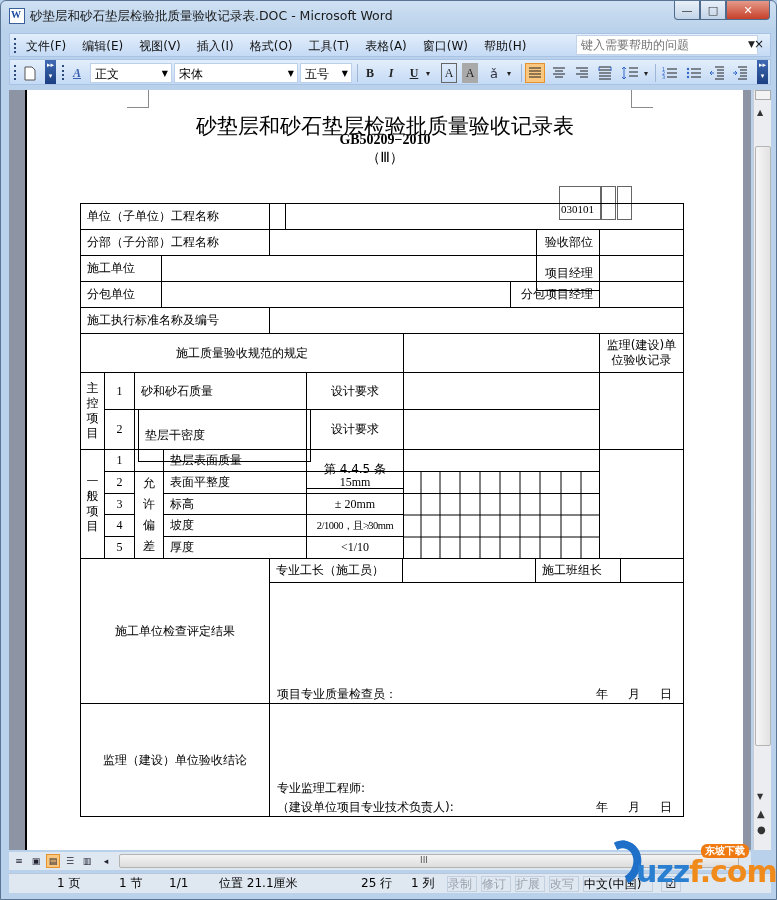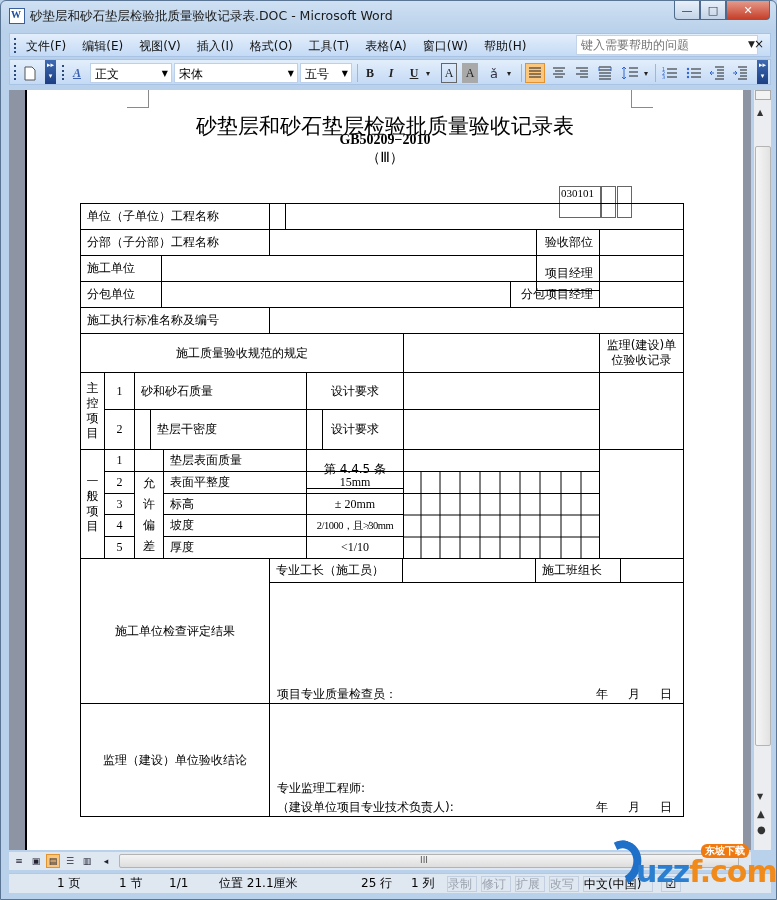--- a/index.html
+++ b/index.html
@@ -30,21 +30,21 @@
 .combo .arr{position:absolute;right:3px;top:5px;font-size:8px;}
 .tb-sep{position:absolute;top:4px;width:1px;height:18px;background:#9fb7d6;}
 .tb-active{background:#fbc77f;border:1px solid #e3922e;}
 .doc-area{position:absolute;left:8px;top:89px;width:742px;height:760px;background:#8d95a5;overflow:hidden;}
 .page{position:absolute;left:16px;top:0;width:718px;height:780px;background:#fff;border-left:2px solid #000;}
 .corner{position:absolute;width:22px;height:18px;border-color:#8a8a8a;border-style:solid;}
 .doc-title{position:absolute;left:0;width:100%;text-align:center;}
 .t1{top:22px;font-size:21px;font-family:Liberation Sans, sans-serif;}
 .t2{top:42px;font-size:14px;font-weight:bold;font-family:"Liberation Serif",serif;}
 .t3{top:59px;font-size:14px;font-family:"Liberation Serif",serif;}
-.codebox{position:absolute;top:96px;height:32px;border:1px solid #666;font-size:11px;font-family:"Liberation Serif",serif;line-height:13px;padding:0 1px;}
+.codebox{position:absolute;top:96px;height:15px;border:1px solid #666;font-size:11px;font-family:"Liberation Serif",serif;line-height:13px;padding:16px 1px;}
 .cell{position:absolute;border:1px solid #000;font-size:12px;display:flex;align-items:center;padding:0 6px;line-height:15px;}
 .c{justify-content:center;text-align:center;padding:0 2px;}
 .num{font-family:"Liberation Serif",serif;}
 .vtext{flex-direction:column;justify-content:center;writing-mode:horizontal-tb;}
 .note{position:absolute;font-size:12px;}
 .vscroll{position:absolute;left:752px;top:89px;width:18px;height:760px;background:#ecedf0;border-left:1px solid #c9ccd2;}
 .vs-top{position:absolute;left:1px;top:0;width:16px;height:10px;background:#f3f3f3;border:1px solid #aaa;}
 .vs-arrow{position:absolute;left:3px;font-size:8px;color:#333;}
 .vs-thumb{position:absolute;left:1px;top:56px;width:16px;height:600px;background:linear-gradient(90deg,#f6f6f6,#e2e2e2);border:1px solid #b4b4b4;border-radius:2px;}
 .hscroll-row{position:absolute;left:8px;top:851px;width:742px;height:18px;background:#dfe7f1;}
@@ -228,21 +228,21 @@
         <span>控</span>
         <span>项</span>
         <span>目</span>
       </div>
       <div class="cell c num" style="left:77px;top:282px;width:31px;height:38px">1</div>
       <div class="cell" style="left:107px;top:282px;width:173px;height:38px">砂和砂石质量</div>
       <div class="cell c" style="left:279px;top:282px;width:98px;height:38px">设计要求</div>
       <div class="cell" style="left:376px;top:282px;width:197px;height:38px"></div>
 
       <div class="cell c num" style="left:77px;top:319px;width:31px;height:41px">2</div>
-      <div class="cell" style="left:123px;top:319px;width:173px;height:41px">垫层干密度</div>
+      <div class="cell" style="left:111px;top:319px;width:173px;height:53px">垫层干密度</div>
       <div class="cell c" style="left:279px;top:319px;width:98px;height:41px">设计要求</div>
       <div class="cell" style="left:376px;top:319px;width:197px;height:41px"></div>
 
       <div class="cell" style="left:572px;top:282px;width:85px;height:78px"></div>
 
       <div class="cell c vtext" style="left:53px;top:359px;width:25px;height:110px">
         <span>一</span>
         <span>般</span>
         <span>项</span>
         <span>目</span>

